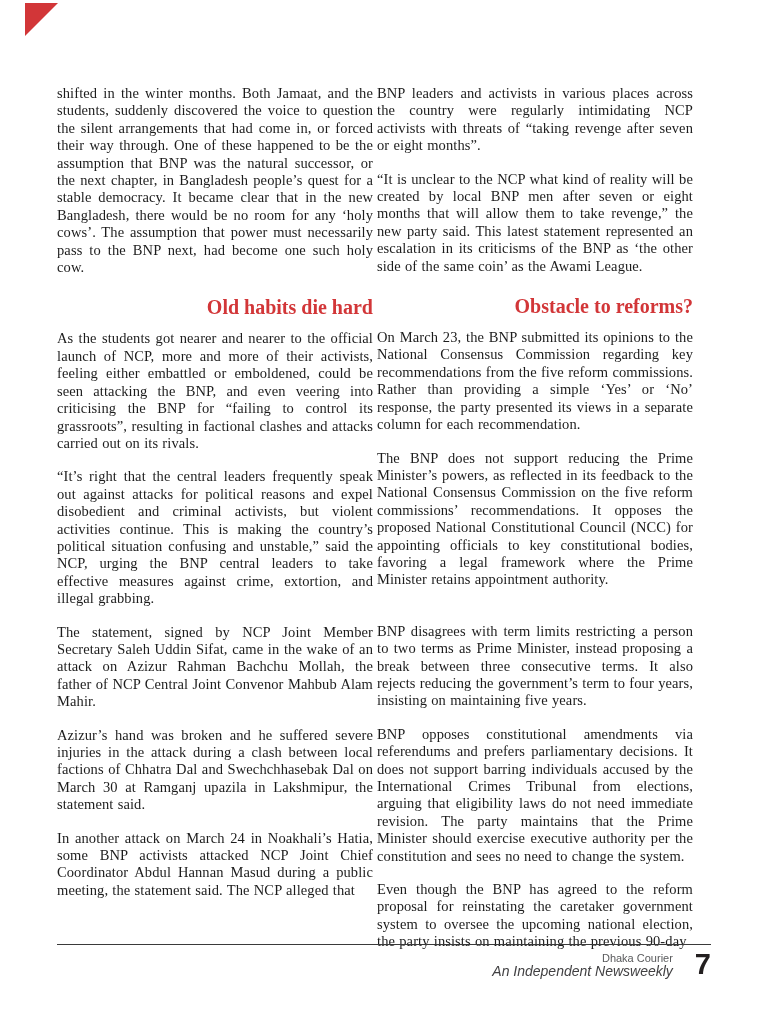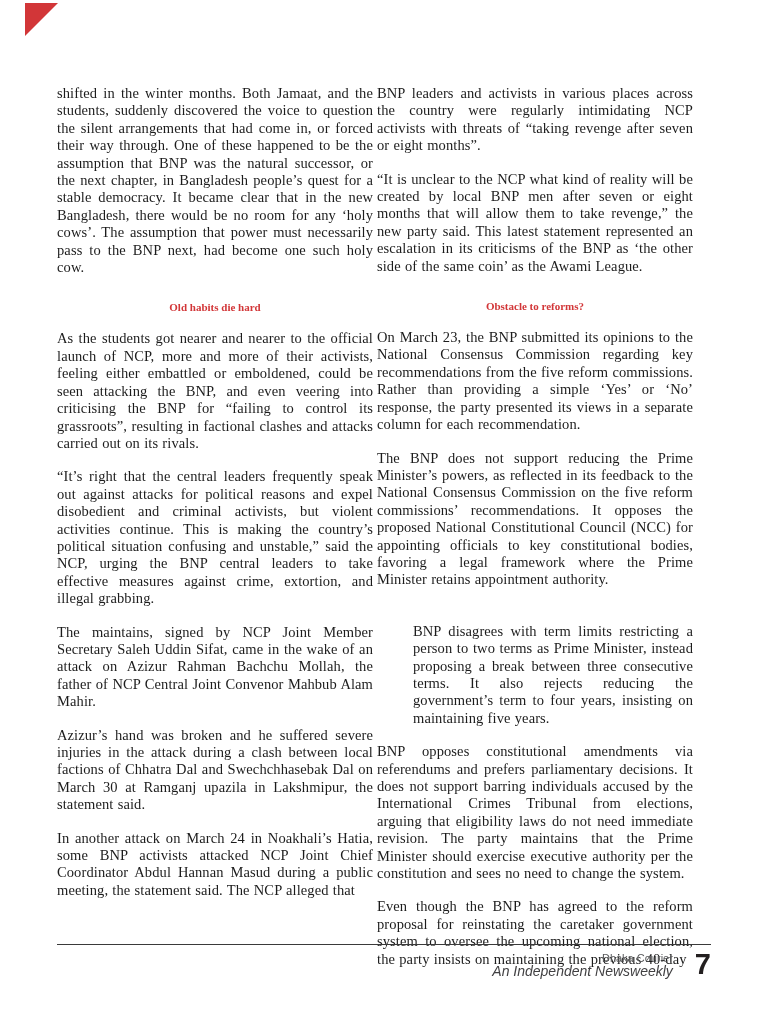--- a/index.html
+++ b/index.html
@@ -34,28 +34,28 @@
     flex: 0 0 316px;
   }
   .body-para {
     margin: 0 0 16px 0;
     font-size: 14.5px;
     line-height: 17.4px;
     text-align: justify;
     letter-spacing: 0.1px;
     word-spacing: 0.5px;
   }
-  .body-para.extra-gap { margin-top: 34px; margin-left: 36px; }
+  .body-para.extra-gap { margin-top: 34px; }
   .section-heading {
     margin: 21px 0 13px 0;
-    font-size: 11px;
+    font-size: 20px;
     line-height: 20px;
     font-weight: 700;
     color: var(--accent, #d23638);
-    text-align: center;
+    text-align: right;
   }
   .col .section-heading:first-child, .col .body-para:first-child { margin-top: 0; }
   .page-footer {
     position: absolute;
     left: 57px;
     top: 944px;
     width: 654px;
     font-family: "Liberation Sans", sans-serif;
   }
   .footer-rule {
@@ -96,33 +96,33 @@
 <div class="page">
 
   <div class="corner-triangle"></div>
 
   <main class="content">
     <section class="col">
         <p class="body-para">shifted in the winter months. Both Jamaat, and the students, suddenly discovered the voice to question the silent arrangements that had come in, or forced their way through. One of these happened to be the assumption that BNP was the natural successor, or the next chapter, in Bangladesh people’s quest for a stable democracy. It became clear that in the new Bangladesh, there would be no room for any ‘holy cows’. The assumption that power must necessarily pass to the BNP next, had become one such holy cow.</p>
         <h2 class="section-heading">Old habits die hard</h2>
         <p class="body-para">As the students got nearer and nearer to the official launch of NCP, more and more of their activists, feeling either embattled or emboldened, could be seen attacking the BNP, and even veering into criticising the BNP for “failing to control its grassroots”, resulting in factional clashes and attacks carried out on its rivals.</p>
         <p class="body-para">“It’s right that the central leaders frequently speak out against attacks for political reasons and expel disobedient and criminal activists, but violent activities continue. This is making the country’s political situation confusing and unstable,” said the NCP, urging the BNP central leaders to take effective measures against crime, extortion, and illegal grabbing.</p>
-        <p class="body-para">The maintains, signed by NCP Joint Member Secretary Saleh Uddin Sifat, came in the wake of an attack on Azizur Rahman Bachchu Mollah, the father of NCP Central Joint Convenor Mahbub Alam Mahir.</p>
+        <p class="body-para">The statement, signed by NCP Joint Member Secretary Saleh Uddin Sifat, came in the wake of an attack on Azizur Rahman Bachchu Mollah, the father of NCP Central Joint Convenor Mahbub Alam Mahir.</p>
         <p class="body-para">Azizur’s hand was broken and he suffered severe injuries in the attack during a clash between local factions of Chhatra Dal and Swechchhasebak Dal on March 30 at Ramganj upazila in Lakshmipur, the statement said.</p>
         <p class="body-para">In another attack on March 24 in Noakhali’s Hatia, some BNP activists attacked NCP Joint Chief Coordinator Abdul Hannan Masud during a public meeting, the statement said. The NCP alleged that</p>
       </section>
     <section class="col">
         <p class="body-para">BNP leaders and activists in various places across the country were regularly intimidating NCP activists with threats of “taking revenge after seven or eight months”.</p>
         <p class="body-para">“It is unclear to the NCP what kind of reality will be created by local BNP men after seven or eight months that will allow them to take revenge,” the new party said. This latest statement represented an escalation in its criticisms of the BNP as ‘the other side of the same coin’ as the Awami League.</p>
         <h2 class="section-heading">Obstacle to reforms?</h2>
         <p class="body-para">On March 23, the BNP submitted its opinions to the National Consensus Commission regarding key recommendations from the five reform commissions. Rather than providing a simple ‘Yes’ or ‘No’ response, the party presented its views in a separate column for each recommendation.</p>
         <p class="body-para">The BNP does not support reducing the Prime Minister’s powers, as reflected in its feedback to the National Consensus Commission on the five reform commissions’ recommendations. It opposes the proposed National Constitutional Council (NCC) for appointing officials to key constitutional bodies, favoring a legal framework where the Prime Minister retains appointment authority.</p>
         <p class="body-para extra-gap">BNP disagrees with term limits restricting a person to two terms as Prime Minister, instead proposing a break between three consecutive terms. It also rejects reducing the government’s term to four years, insisting on maintaining five years.</p>
         <p class="body-para">BNP opposes constitutional amendments via referendums and prefers parliamentary decisions. It does not support barring individuals accused by the International Crimes Tribunal from elections, arguing that eligibility laws do not need immediate revision. The party maintains that the Prime Minister should exercise executive authority per the constitution and sees no need to change the system.</p>
-        <p class="body-para">Even though the BNP has agreed to the reform proposal for reinstating the caretaker government system to oversee the upcoming national election, the party insists on maintaining the previous 40-day</p>
+        <p class="body-para">Even though the BNP has agreed to the reform proposal for reinstating the caretaker government system to oversee the upcoming national election, the party insists on maintaining the previous 90-day</p>
       </section>
   </main>
 
   <footer class="page-footer">
     <div class="footer-rule"></div>
     <div class="footer-right">
       <div class="credit">
         <div class="credit-name">Dhaka Courier</div>
         <div class="credit-tagline">An Independent Newsweekly</div>
       </div>

